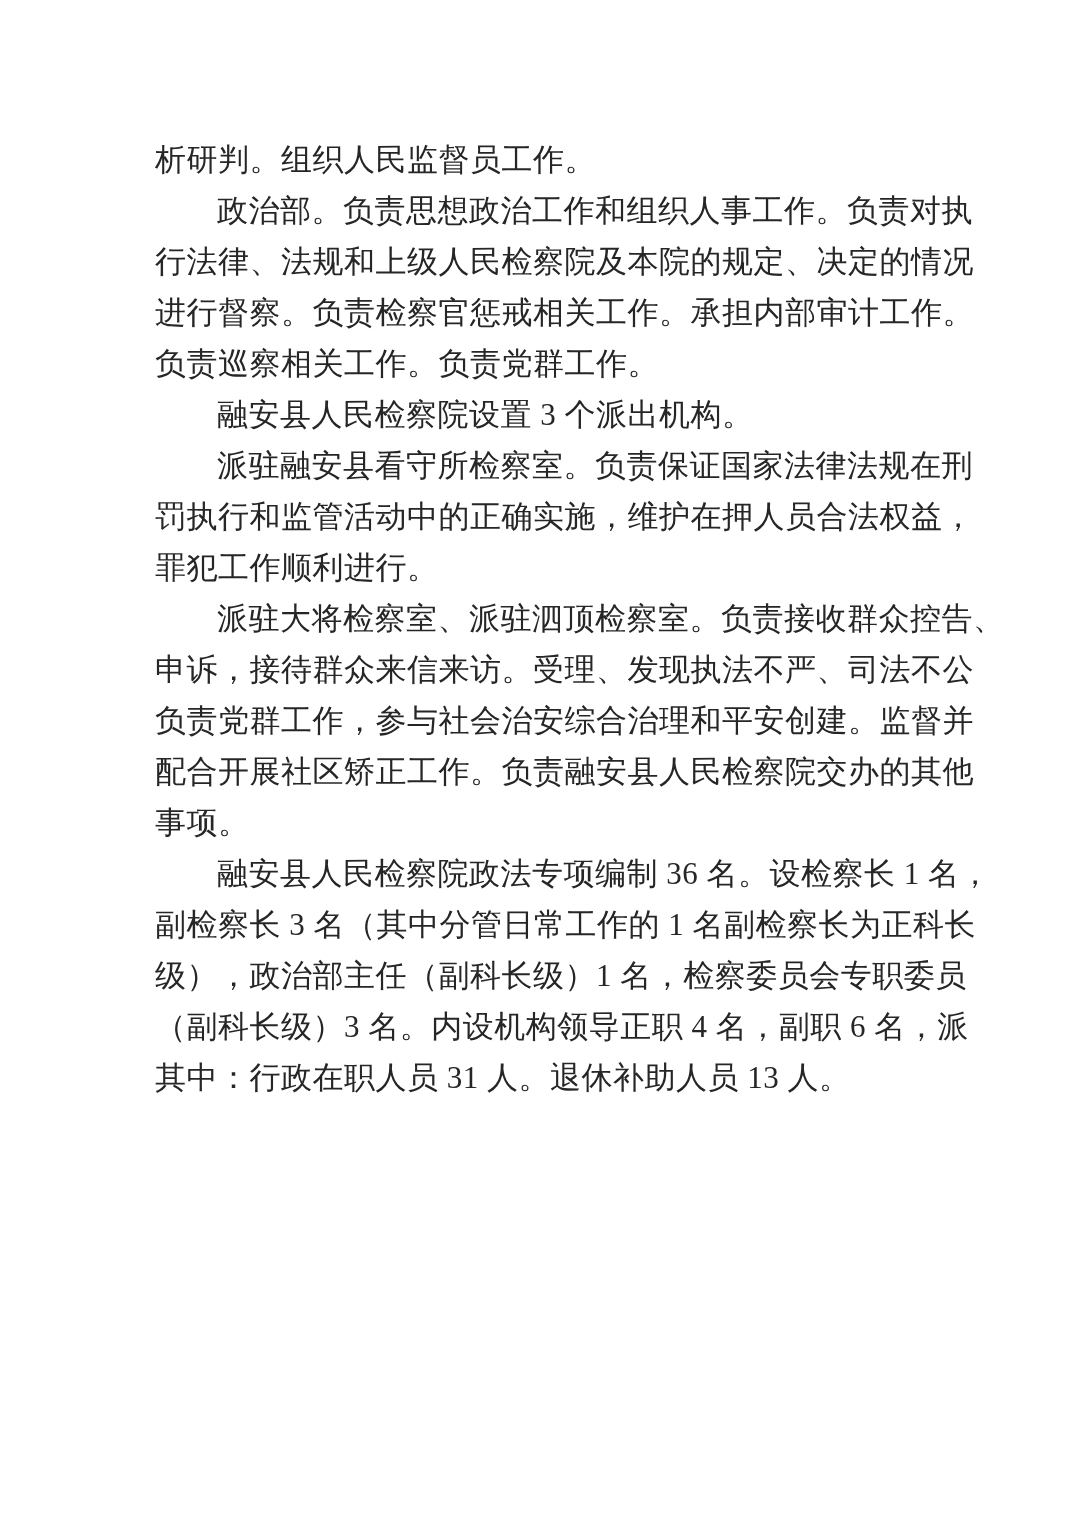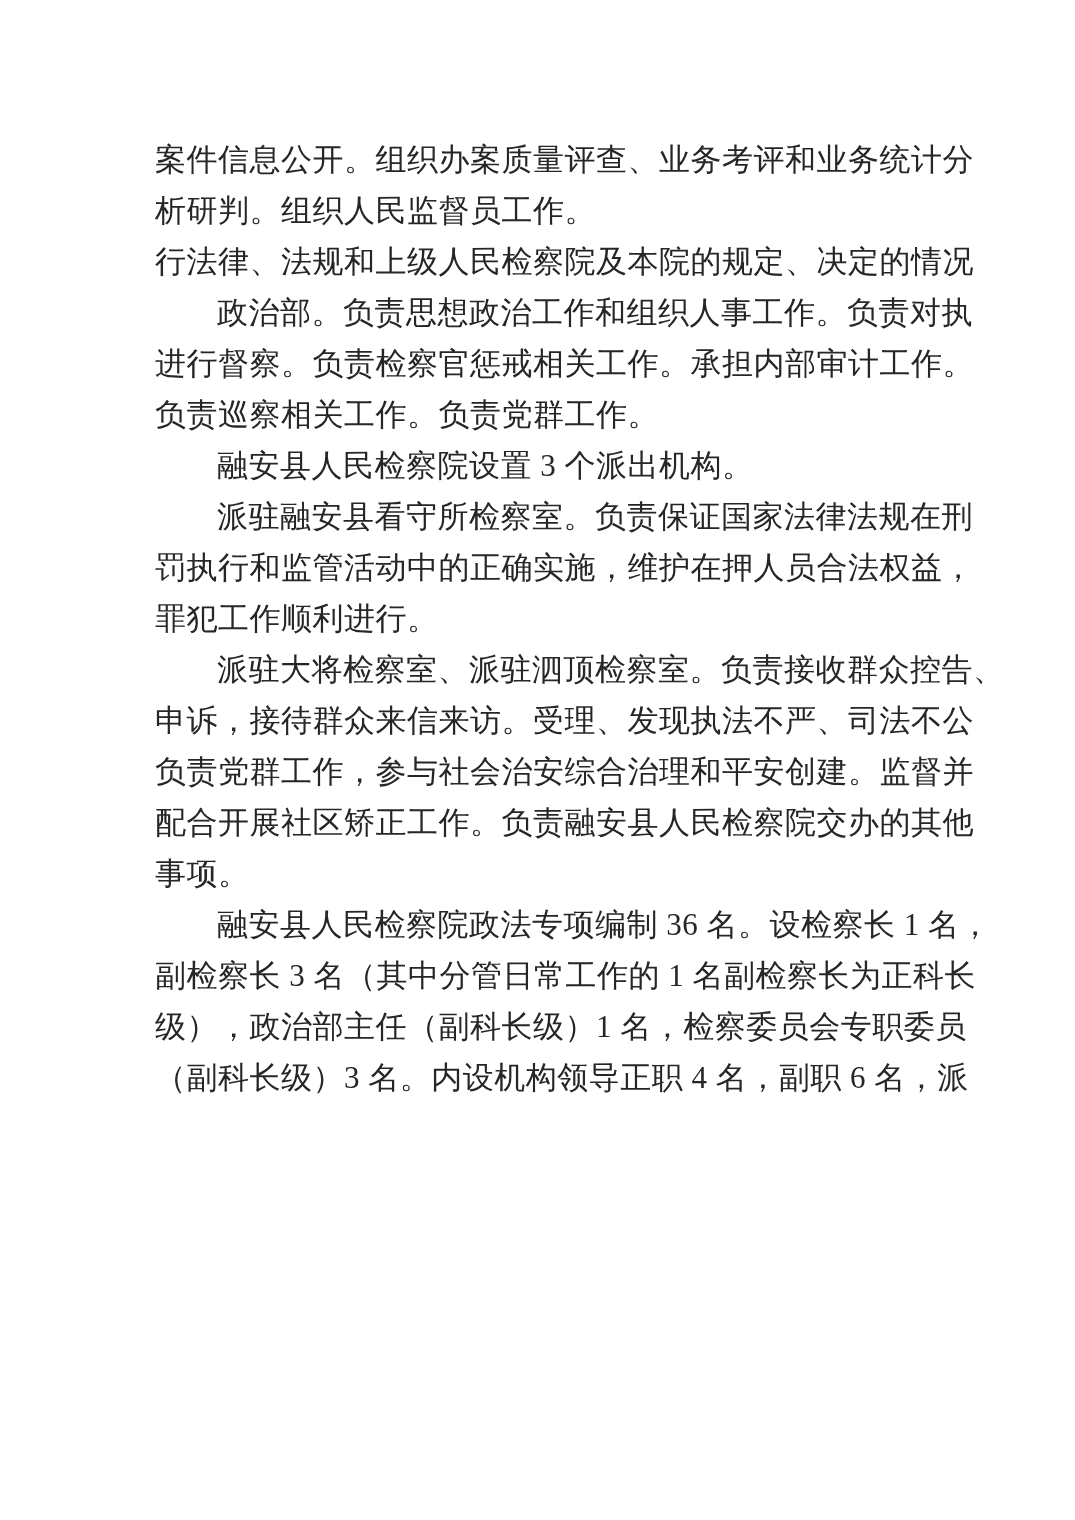--- a/index.html
+++ b/index.html
@@ -37,33 +37,33 @@
   }
   .line.indent {
     text-indent: 2em;
   }
 </style>
 </head>
 <body>
 
 <div class="page">
   <div class="doc-body" style="color: rgb(38, 38, 38);">
-      <div class="line">案件信息公开。组织办案质量评查、业务考评和业务统计分</div>
       <div class="line para-end">析研判。组织人民监督员工作。</div>
+      <div class="line indent">政治部。负责思想政治工作和组织人事工作。负责对执</div>
       <div class="line">行法律、法规和上级人民检察院及本院的规定、决定的情况</div>
-      <div class="line indent">政治部。负责思想政治工作和组织人事工作。负责对执</div>
       <div class="line">进行督察。负责检察官惩戒相关工作。承担内部审计工作。</div>
       <div class="line para-end">负责巡察相关工作。负责党群工作。</div>
       <div class="line indent para-end">融安县人民检察院设置 3 个派出机构。</div>
       <div class="line indent">派驻融安县看守所检察室。负责保证国家法律法规在刑</div>
       <div class="line">罚执行和监管活动中的正确实施，维护在押人员合法权益，</div>
       <div class="line para-end">罪犯工作顺利进行。</div>
       <div class="line indent">派驻大将检察室、派驻泗顶检察室。负责接收群众控告、</div>
       <div class="line">申诉，接待群众来信来访。受理、发现执法不严、司法不公</div>
       <div class="line">负责党群工作，参与社会治安综合治理和平安创建。监督并</div>
       <div class="line">配合开展社区矫正工作。负责融安县人民检察院交办的其他</div>
       <div class="line para-end">事项。</div>
       <div class="line indent">融安县人民检察院政法专项编制 36 名。设检察长 1 名，</div>
       <div class="line">副检察长 3 名（其中分管日常工作的 1 名副检察长为正科长</div>
       <div class="line">级），政治部主任（副科长级）1 名，检察委员会专职委员</div>
       <div class="line">（副科长级）3 名。内设机构领导正职 4 名，副职 6 名，派</div>
+      <div class="line para-end">其中：行政在职人员 31 人。退休补助人员 13 人。</div>
     </div>
 </div>
 
 </body></html>

